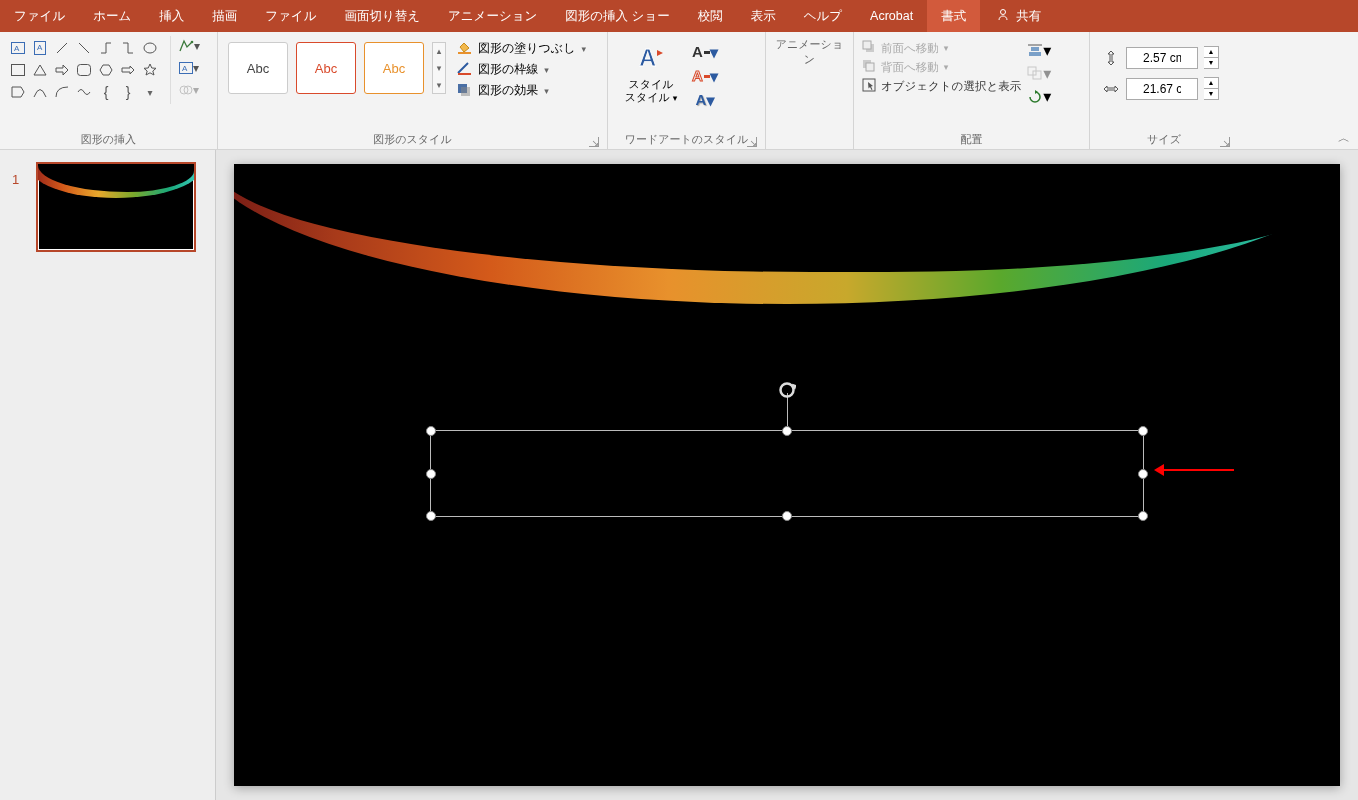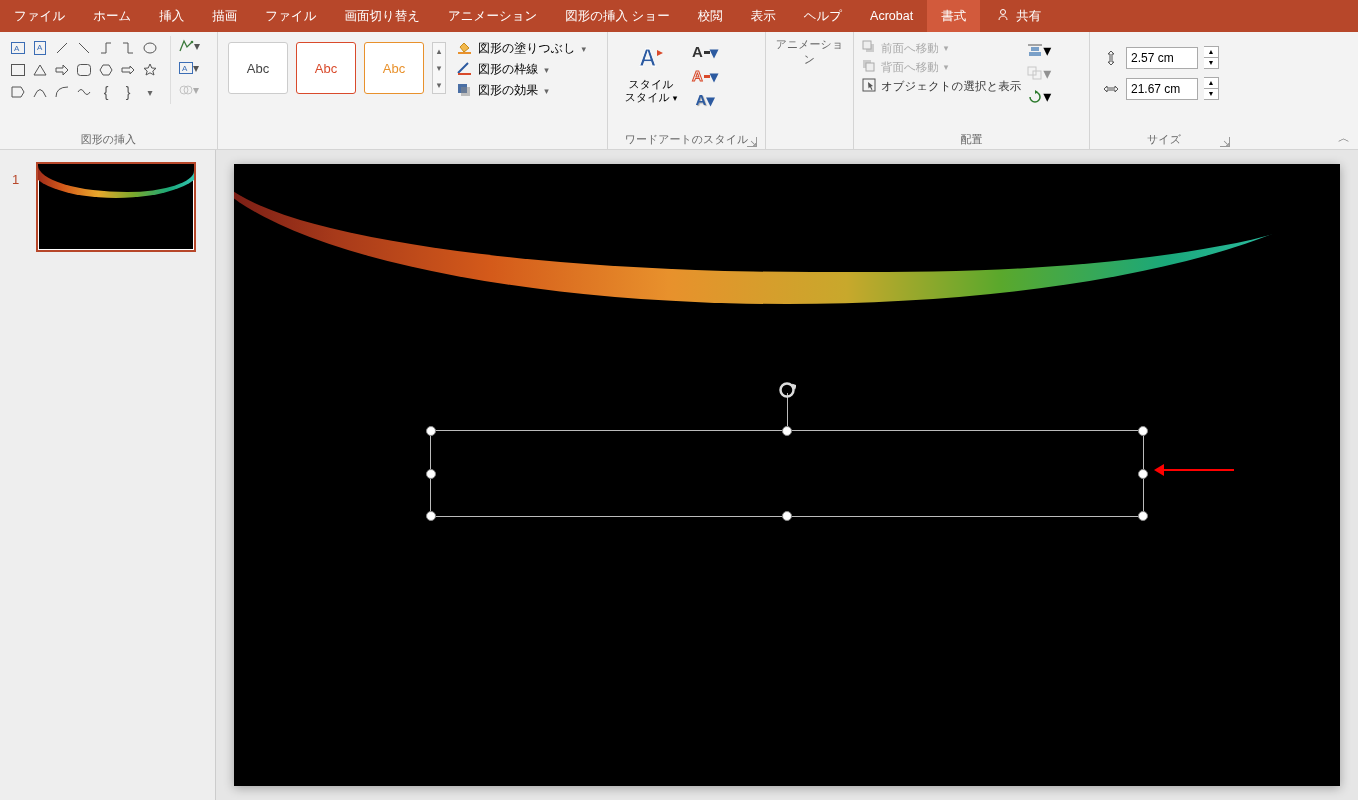--- a/index.html
+++ b/index.html
@@ -53,21 +53,21 @@
 .arr-opts { display:flex; flex-direction:column; gap:3px; padding:4px 2px; font-size:11.5px; }
 .arr-opts .ao { display:flex; align-items:center; gap:5px; cursor:pointer; color:#333; white-space:nowrap; }
 .arr-opts .ao.disabled { color:#aaa; }
 .arr-side { display:flex; flex-direction:column; gap:3px; padding:4px 4px; }
 .arr-side .asb { width: 24px; height: 20px; display:flex; align-items:center; justify-content:center; cursor:pointer; }
 
 
 .size-grp { display:flex; flex-direction:column; gap:8px; padding:10px 6px; }
 .size-row { display:flex; align-items:center; gap:6px; }
 .size-row .sic { width:18px; height:18px; color:#555; display:flex; align-items:center; justify-content:center; }
-.size-row input { width:72px; height:22px; border:1px solid #aaa; font-size:12px; padding:0 4px; text-align:left; }
+.size-row input { width:72px; height:22px; border:1px solid #aaa; font-size:12px; padding:0 16px; text-align:left; }
 .spin { display:flex; flex-direction:column; border:1px solid #aaa; border-left:none; }
 .spin div { width:14px; height:10.5px; font-size:7px; display:flex; align-items:center; justify-content:center; cursor:pointer; background:#fff; }
 .spin div:first-child { border-bottom:1px solid #aaa; }
 
 .collapse-ribbon { position:absolute; right:8px; top:130px; cursor:pointer; color:#666; font-size:12px; }
 
 
 .left-panel { position:absolute; top:150px; left:0; width:216px; bottom:0; background:#eee; border-right:1px solid #ccc; padding:12px 8px; }
 .slide-num { color:#b7472a; font-size:13px; position:absolute; left:12px; top:22px; }
 .thumb { margin-left:28px; width:160px; height:90px; border:2px solid #b7472a; background:#000; position:relative; overflow:hidden; box-shadow:0 0 0 1px #fff inset; }
@@ -280,20 +280,21 @@
         <div class="opt">
           <span><svg width="16" height="14">
                 <rect x="2" y="2" width="9" height="9" fill="#4a6fa5"></rect>
                 <rect x="5" y="5" width="9" height="9" fill="#888" opacity=".5"></rect>
               </svg></span>
           <span>図形の効果</span>
             <span style="font-size:9px;color:#666"> ▾</span>
         </div>
       </div>
     </div>
+    <div class="rgroup-label"><span>図形のスタイル</span><span class="dlg"></span></div>
   </div>
 
   <div class="rgroup" style="width:158px">
     <div class="rgroup-body">
       <div class="vbtn" style="width:74px">
         <span class="ic">
             <svg width="32" height="28">
               <text x="4" y="22" font-size="24" font-weight="bold" fill="#2c5aa0" stroke="#fff" stroke-width=".8">A</text>
               <path d="M22 6 l6 3 -6 3" fill="#d94a2b"></path>
             </svg>

